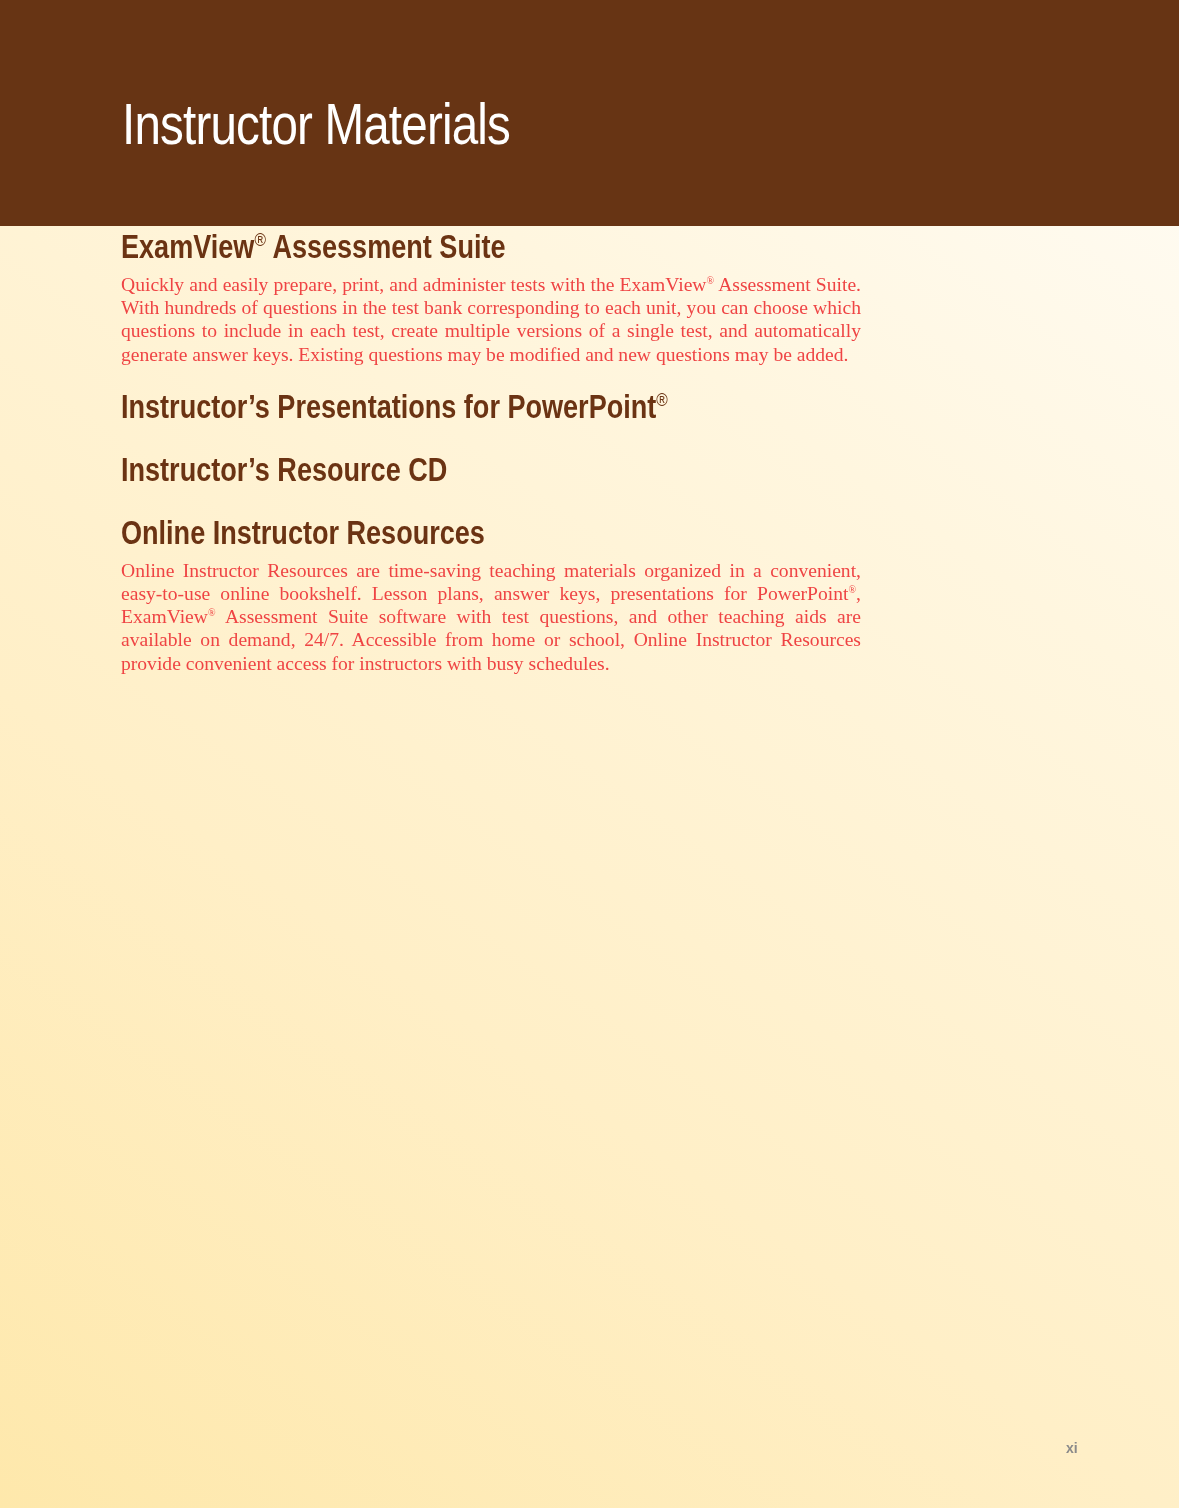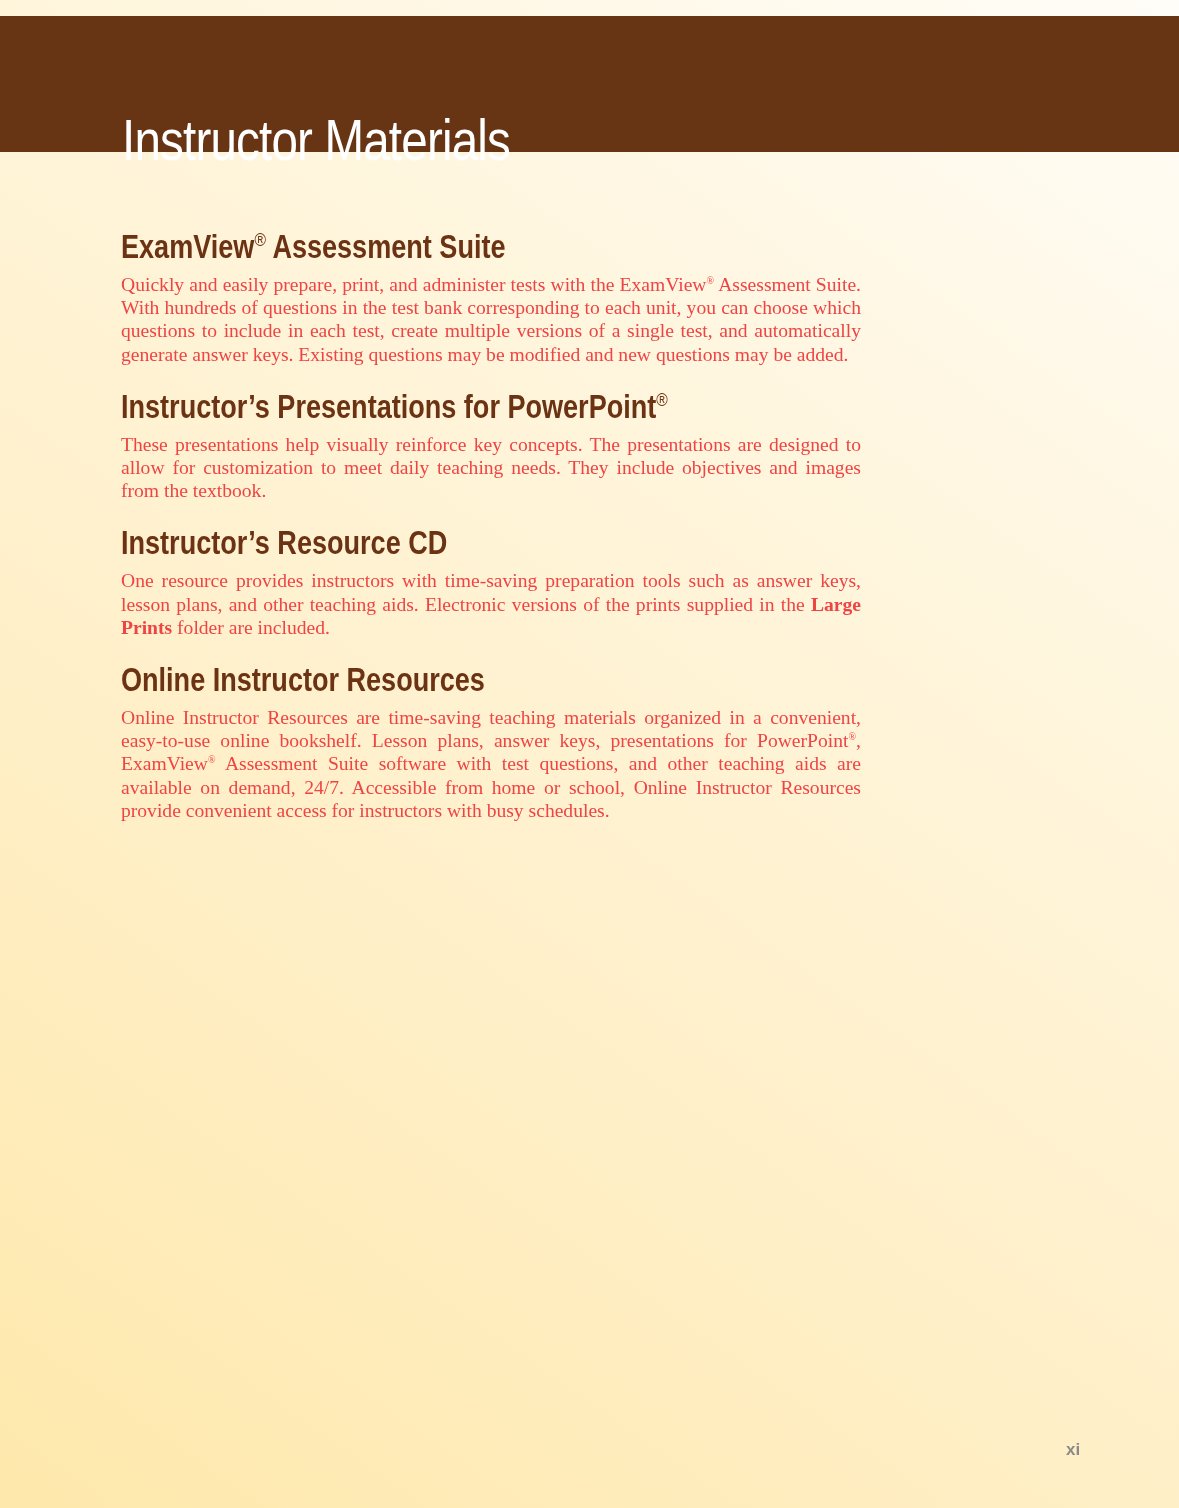--- a/index.html
+++ b/index.html
@@ -10,23 +10,23 @@
       width: 1179px;
       height: 1508px;
       position: relative;
       overflow: hidden;
       background: linear-gradient(215deg, #fffdf8 0%, #fff6df 30%, #ffefc7 65%, #fee8ab 100%);
       font-family: "Liberation Serif", "DejaVu Serif", serif;
     }
     .header-band {
       position: absolute;
       left: 0;
-      top: 16px;
+      top: 0;
       width: 1179px;
-      height: 136px;
+      height: 226px;
       background: #673414;
       text-align: center;
     }
     .page-title {
       position: absolute;
       left: 122px;
       top: 88px;
       margin: 0;
       font-family: "Liberation Sans", "DejaVu Sans", sans-serif;
       font-weight: normal;
@@ -79,46 +79,44 @@
     }
     .section-body b {
       font-weight: bold;
     }
     .page-number {
       position: absolute;
       left: 1066px;
       top: 1440px;
       font-family: "Liberation Sans", "DejaVu Sans", sans-serif;
       font-weight: bold;
-      font-size: 17px;
+      font-size: 14px;
       color: #8a8a8a;
     }
   </style>
 </head>
 <body>
 
 <div class="header-band">
   <h1 class="page-title">Instructor Materials</h1>
 </div>
 
 <div class="content">
 
   <div class="section">
     <h2 class="section-heading"><span>ExamView</span><sup>®</sup><span> Assessment Suite</span></h2>
     <p class="section-body"><span>Quickly and easily prepare, print, and administer tests with the ExamView</span><sup>®</sup><span> Assessment Suite. With hundreds of questions in the test bank corresponding to each unit, you can choose which questions to include in each test, create multiple versions of a single test, and automatically generate answer keys. Existing questions may be modified and new questions may be added.</span></p>
   </div>
 
   <div class="section">
     <h2 class="section-heading"><span>Instructor’s Presentations for PowerPoint</span><sup>®</sup></h2>
-    <p class="section-body"><span>These presentations help visually reinforce key concepts. The presentations are designed to allow for customization to meet daily teaching needs. They include objectives and images from the textbook.</span></p>
   </div>
 
   <div class="section">
     <h2 class="section-heading">Instructor’s Resource CD</h2>
-    <p class="section-body"><span>One resource provides instructors with time-saving preparation tools such as answer keys, lesson plans, and other teaching aids. Electronic versions of the prints supplied in the </span><b>Large Prints</b><span> folder are included.</span></p>
   </div>
 
   <div class="section">
     <h2 class="section-heading">Online Instructor Resources</h2>
     <p class="section-body"><span>Online Instructor Resources are time-saving teaching materials organized in a convenient, easy-to-use online bookshelf. Lesson plans, answer keys, presentations for PowerPoint</span><sup>®</sup><span>, ExamView</span><sup>®</sup><span> Assessment Suite software with test questions, and other teaching aids are available on demand, 24/7. Accessible from home or school, Online Instructor Resources provide convenient access for instructors with busy schedules.</span></p>
   </div>
 
 </div>
 
 <div class="page-number">xi</div>

